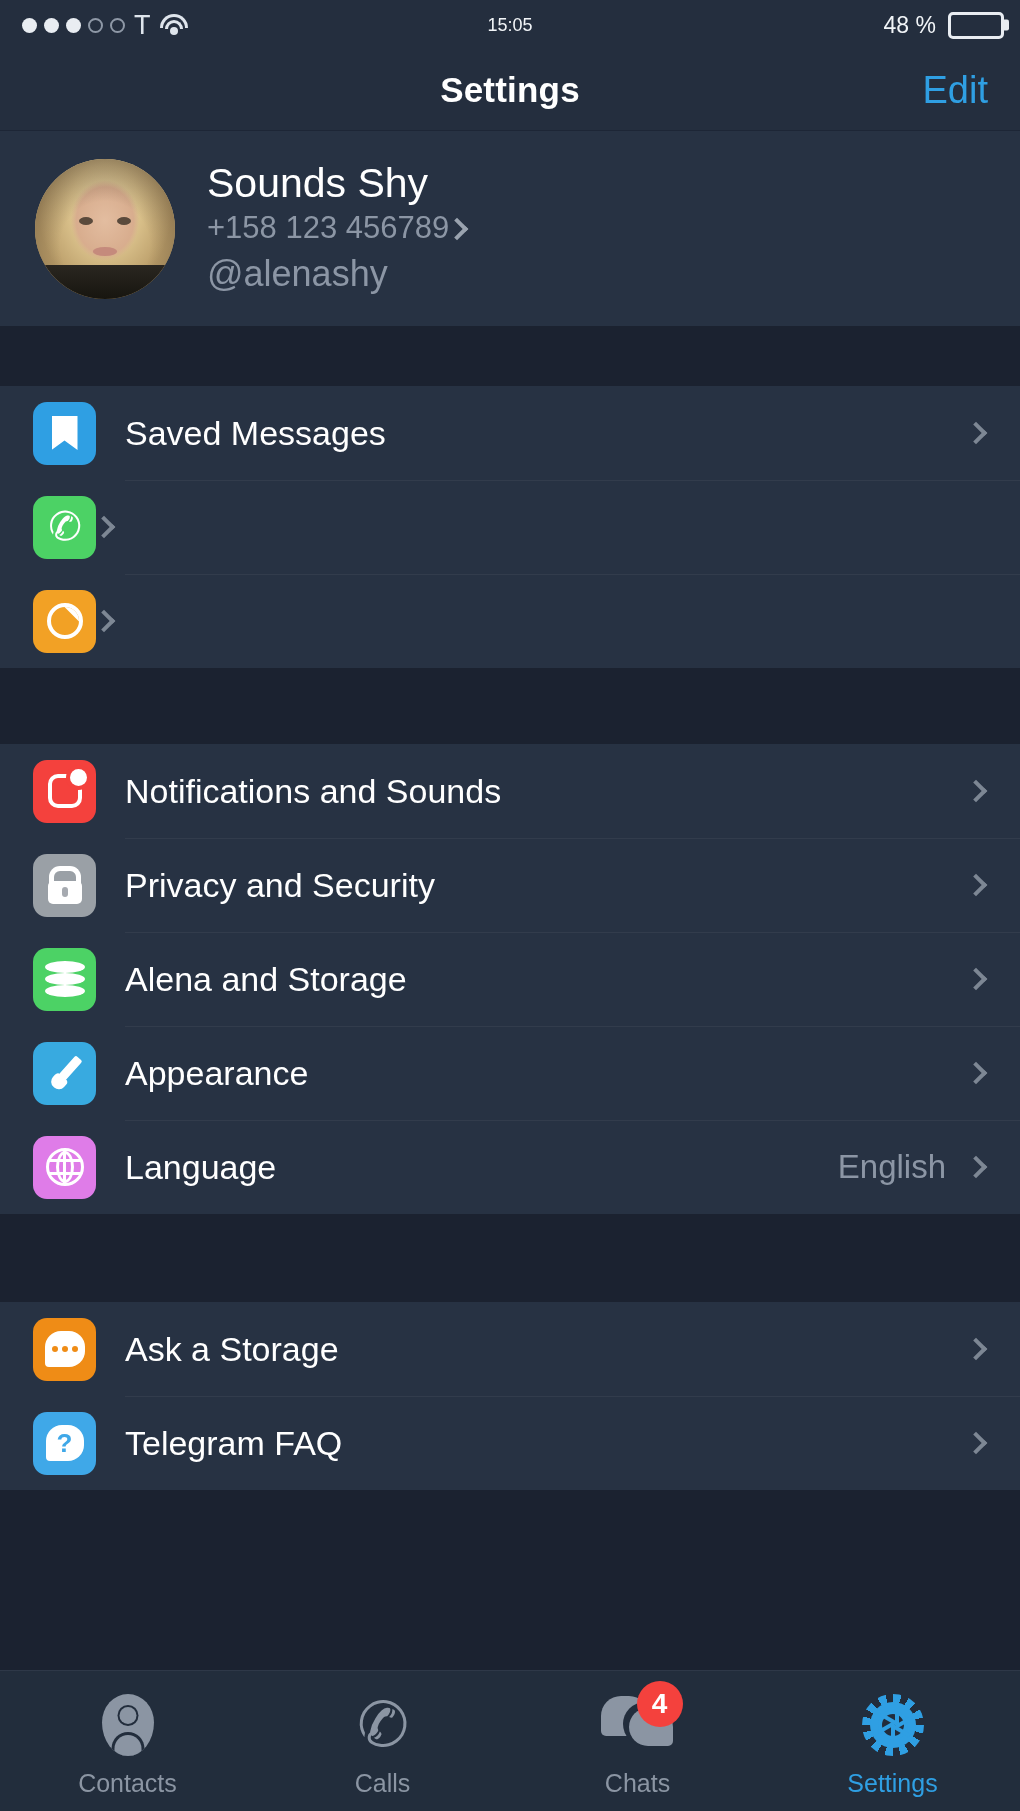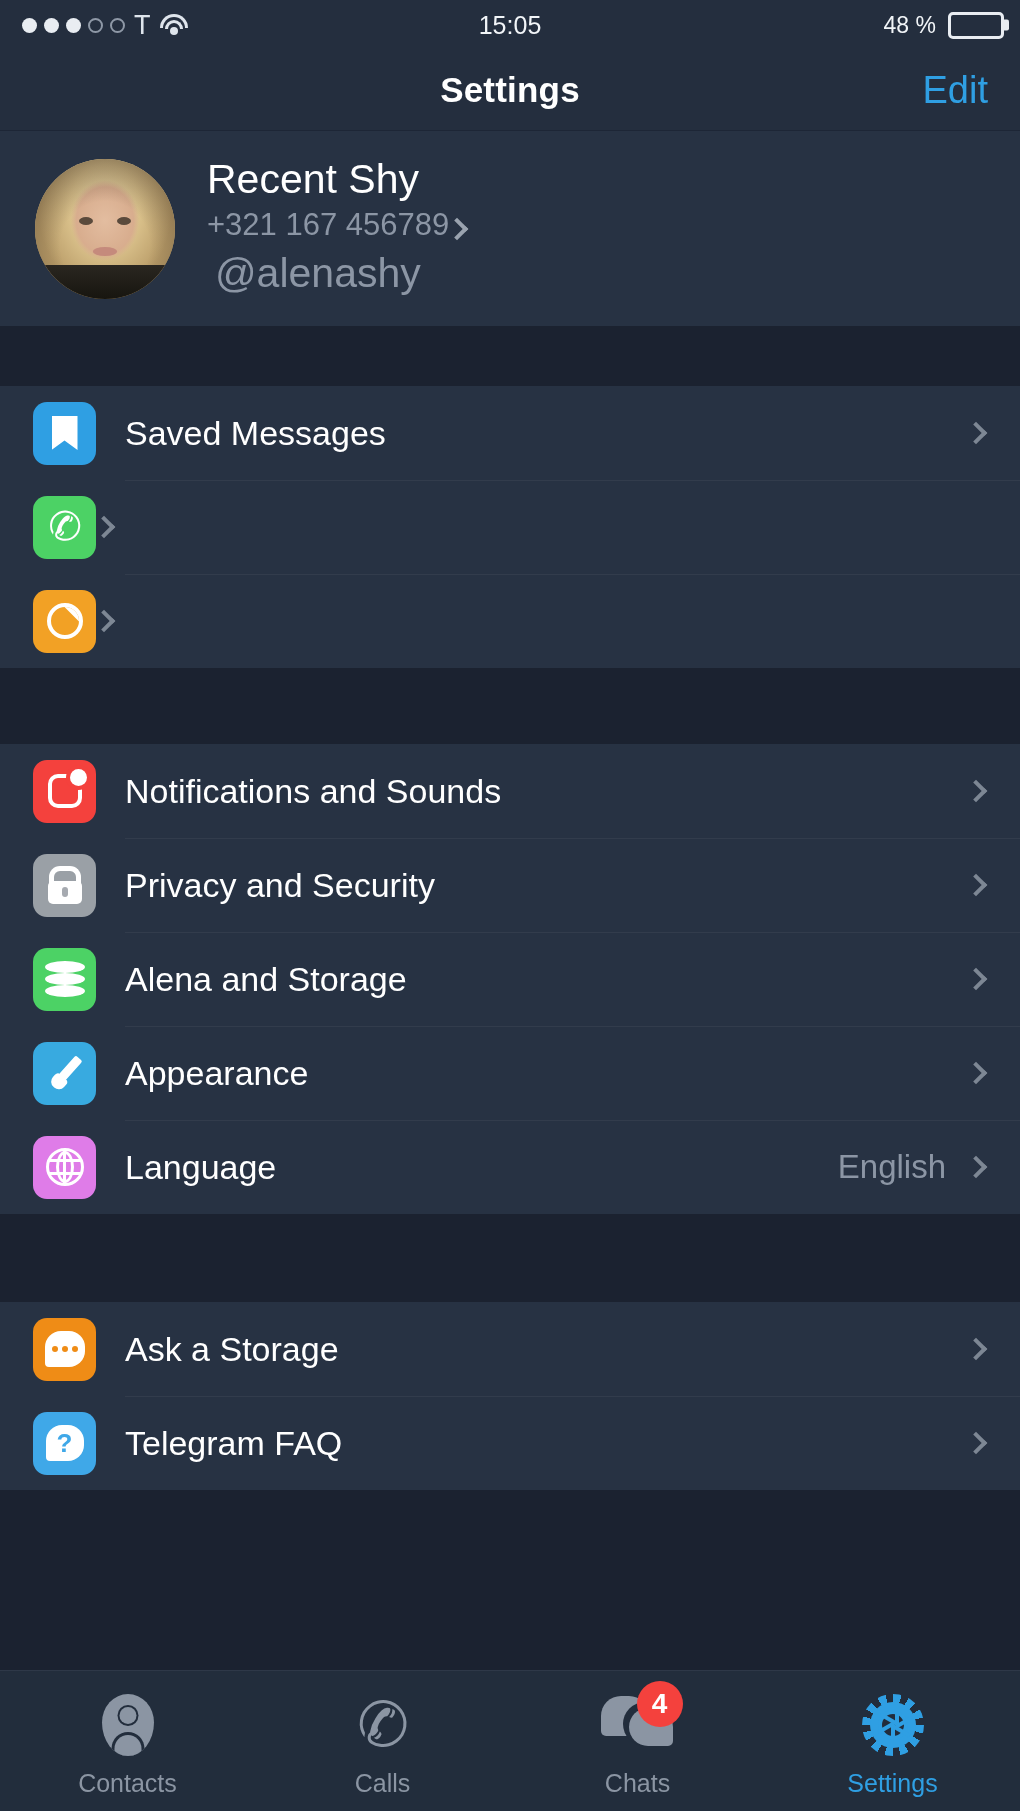--- a/index.html
+++ b/index.html
@@ -19,21 +19,21 @@
   .dots { display:flex; align-items:center; gap:7px; }
   .dot { width:15px; height:15px; border-radius:50%; background:#e9edf2; }
   .dot.hollow { background:transparent; border:2.5px solid #8e98a6; width:15px; height:15px; }
   .carrier { font-size:27px; color:#dfe5ec; font-weight:400; letter-spacing:0; line-height:1; }
   .wifi { width:28px; height:22px; position:relative; }
   .wifi i { position:absolute; left:50%; transform:translateX(-50%); border:3px solid #dfe5ec;
             border-bottom:none; border-radius:50% 50% 0 0 / 100% 100% 0 0; }
   .wifi i:nth-child(1){ width:28px; height:14px; top:0; }
   .wifi i:nth-child(2){ width:18px; height:9px;  top:6px; }
   .wifi i:nth-child(3){ width:8px; height:8px; top:13px; border-radius:50%; background:#dfe5ec; border:none; }
-  .sb-time { position:absolute; left:0; right:0; text-align:center; font-size:25px; color:#f2f5f8; font-weight:400; }
+  .sb-time { position:absolute; left:0; right:0; text-align:center; font-size:18px; color:#f2f5f8; font-weight:400; }
   .sb-right { position:absolute; right:16px; display:flex; align-items:center; gap:12px; }
   .batt-label { font-size:23px; color:#f2f5f8; }
   .batt { width:56px; height:27px; border:3px solid #e9edf2; border-radius:5px; position:relative; padding:3px; }
   .batt::after { content:""; position:absolute; right:-8px; top:50%; transform:translateY(-50%);
                  width:5px; height:11px; background:#e9edf2; border-radius:0 2px 2px 0; }
   .batt-fill { height:100%; background:#f2f5f8; border-radius:2px; }
 
   
   .navbar {
     height:81px; background:#242e3e; position:relative;
@@ -64,21 +64,21 @@
   }
   .avatar .eye { position:absolute; width:14px; height:8px; border-radius:50%; background:#5a4a3c; top:58px; }
   .avatar .eye.l { left:44px; } .avatar .eye.r { left:82px; }
   .avatar .lips { position:absolute; width:24px; height:9px; border-radius:50%; background:#c58a7c; top:88px; left:58px; }
   .avatar .shoulders { position:absolute; left:0; right:0; bottom:0; height:34px;
     background:linear-gradient(180deg,#2a2620 0%, #17150f 100%); }
 
   .profile-text { margin-left:32px; display:flex; flex-direction:column; justify-content:center; gap:2px; }
   .p-name { font-size:41px; font-weight:400; color:#ffffff; line-height:1.14; }
   .p-phone { font-size:31px; color:#8c96a5; line-height:1.3; }
-  .p-username { font-size:41px; color:#8c96a5; line-height:1.3;margin-left:8px; }
+  .p-username { font-size:36px; color:#8c96a5; line-height:1.3; }
 
   .gap { background:#1b2230; }
 
   
   .group { background:#273243; }
   .row {
     height:94px; display:flex; align-items:center; padding-left:33px; padding-right:30px;
     position:relative; background:#273243;
   }
   .row + .row::before {
@@ -217,22 +217,22 @@
 
   <div class="profile">
     <div class="avatar">
       <div class="face"></div>
       <div class="eye l"></div>
       <div class="eye r"></div>
       <div class="lips"></div>
       <div class="shoulders"></div>
     </div>
     <div class="profile-text">
-      <div class="p-name">Recent Shy</div>
-      <div class="p-phone">+321 167 456789</div>
+      <div class="p-name">Sounds Shy</div>
+      <div class="p-phone">+158 123 456789</div>
       <div class="p-username">@alenashy</div>
     </div>
     <div class="chev light"></div>
   </div>
 
   <div id="groups-root">
       <div class="gap" style="height: 60px;"></div>
       <div class="group">
         <div class="row">
           <div class="tile" style="background: rgb(47, 159, 227);">

